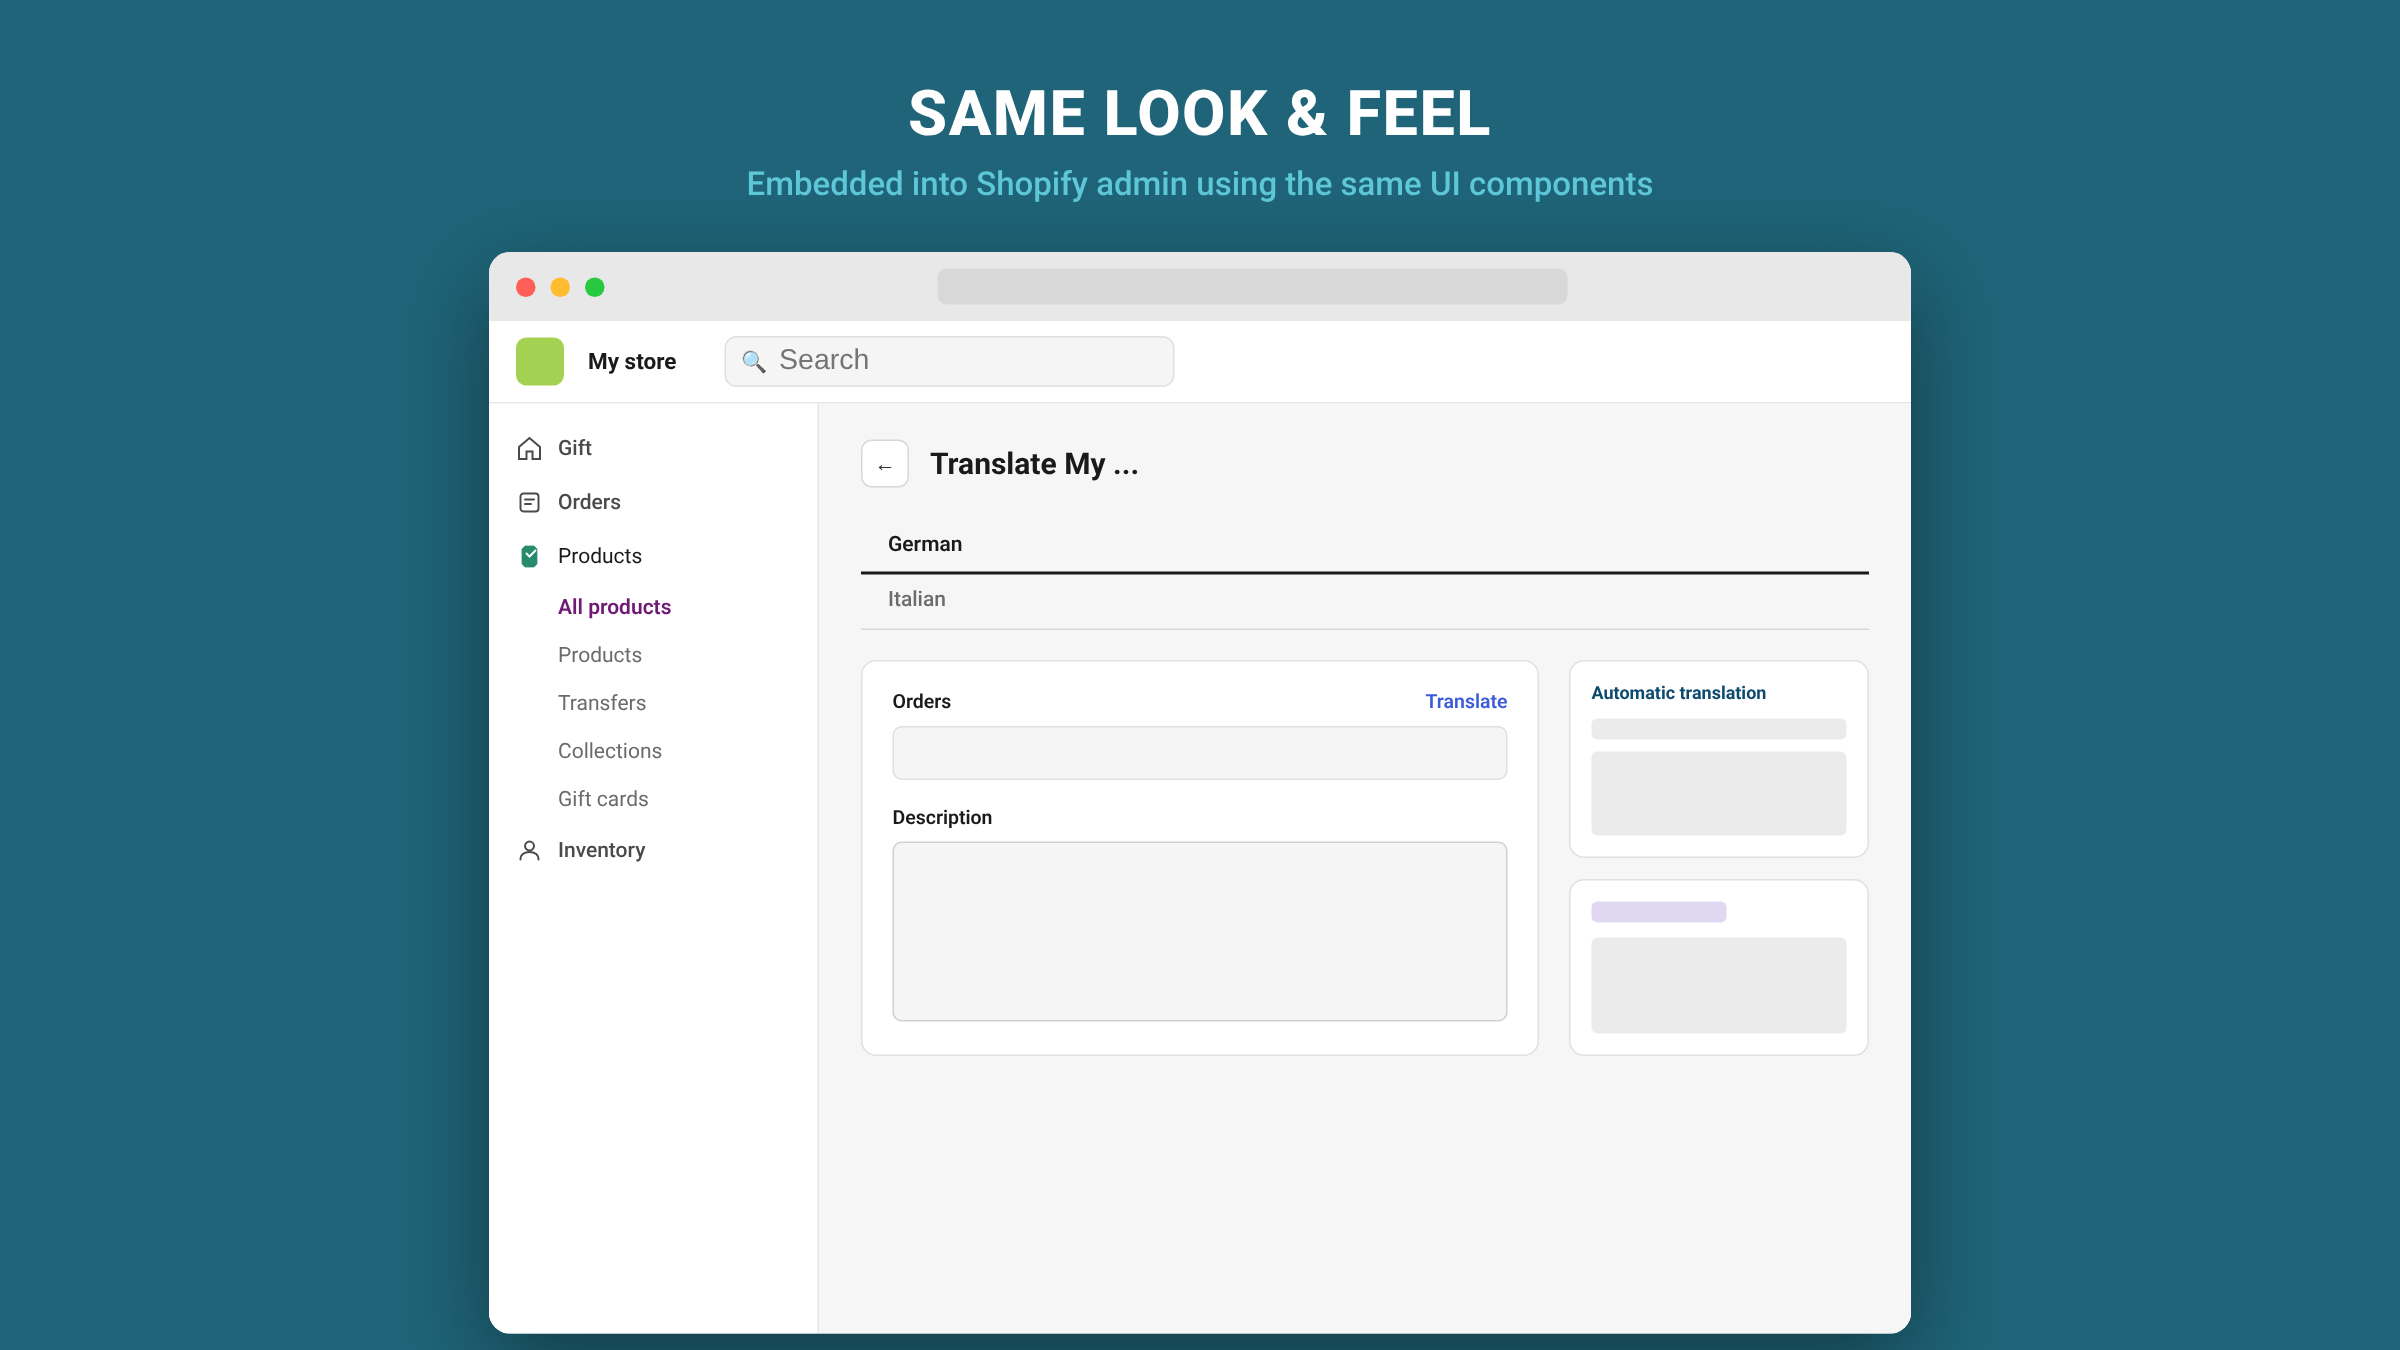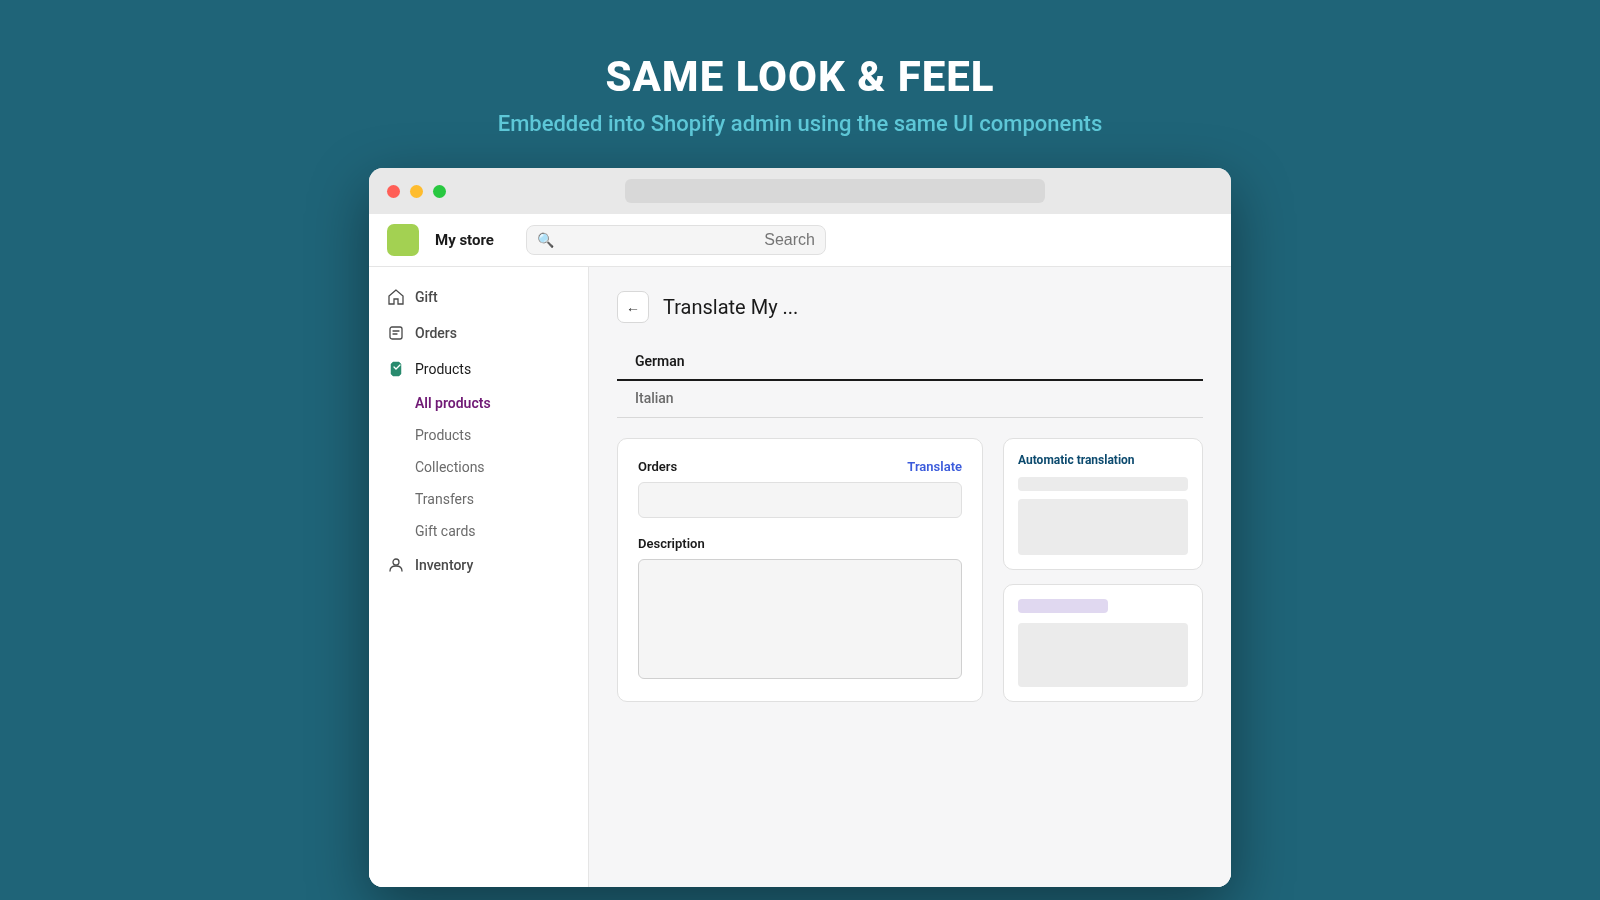--- a/index.html
+++ b/index.html
@@ -30,21 +30,21 @@
     }
     .page-subtitle {
       font-size: 22px;
       font-weight: 500;
       color: #5ec8d8;
       margin-top: 10px;
     }
 
     
     .browser-window {
-      width: 862px;
+      width: 948px;
       background: #f1f1f1;
       border-radius: 14px;
       box-shadow: 0 20px 60px rgba(0,0,0,0.4);
       overflow: hidden;
     }
 
     
     .browser-chrome {
       background: #e8e8e8;
       height: 46px;
@@ -110,24 +110,23 @@
       gap: 8px;
     }
     .search-icon-svg {
       color: #999;
       font-size: 14px;
     }
     .search-input-field {
       border: none;
       background: transparent;
       outline: none;
-      font-size: 16px;
+      font-size: 19px;
       width: 100%;
       color: #000000;
-      text-align: right;
     }
 
     
     .main-area {
       display: flex;
       height: 620px;
     }
 
     
     .sidebar {
@@ -204,21 +203,21 @@
       background: #ffffff;
       display: flex;
       align-items: center;
       justify-content: center;
       cursor: pointer;
       font-size: 14px;
       color: #333;
     }
     .content-page-title {
       font-size: 20px;
-      font-weight: 400;
+      font-weight: 700;
       color: #1a1a1a;
     }
 
     
     .tabs-row {
       display: flex;
       gap: 0;
       border-bottom: 1px solid #d8d8d8;
       margin-bottom: 20px;
       flex-direction: column;
@@ -400,24 +399,24 @@
           <span class="nav-label" style="color:#1a1a1a;font-weight:400;text-align:right;">Products</span>
         </div>
 
         <div class="sub-nav-item active-sub">
           <span>All products</span>
         </div>
         <div class="sub-nav-item">
           <span>Products</span>
         </div>
         <div class="sub-nav-item">
+          <span>Transfers</span>
+        </div>
+        <div class="sub-nav-item">
           <span>Collections</span>
-        </div>
-        <div class="sub-nav-item">
-          <span>Transfers</span>
         </div>
         <div class="sub-nav-item">
           <span>Gift cards</span>
         </div>
 
         <div class="nav-item">
           <span class="nav-icon">
             <svg width="16" height="16" viewBox="0 0 16 16" fill="none" xmlns="http://www.w3.org/2000/svg">
               <circle cx="8" cy="5" r="3" stroke="#4a4a4a" stroke-width="1.3"></circle>
               <path d="M2 14c0-3.314 2.686-5 6-5s6 1.686 6 5" stroke="#4a4a4a" stroke-width="1.3" stroke-linecap="round"></path>

